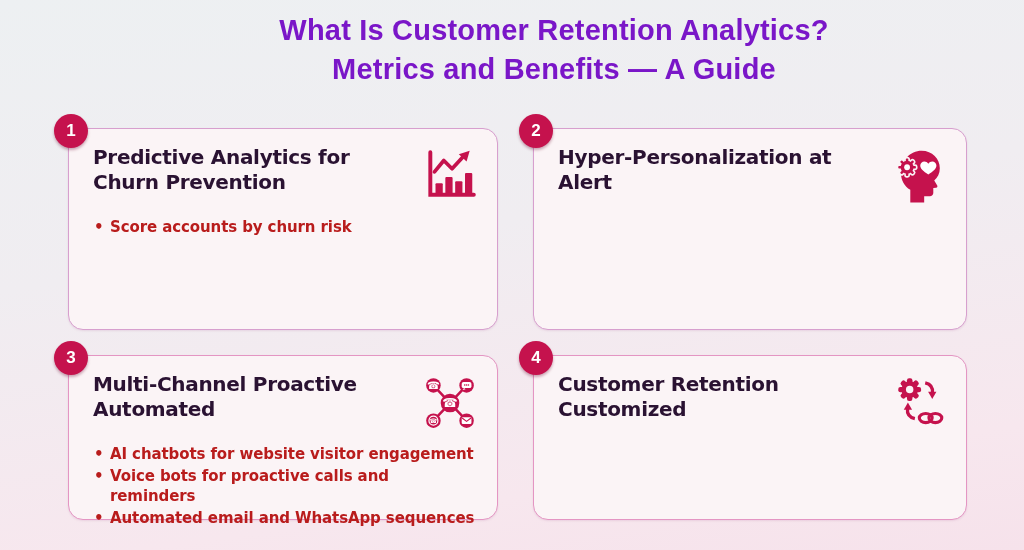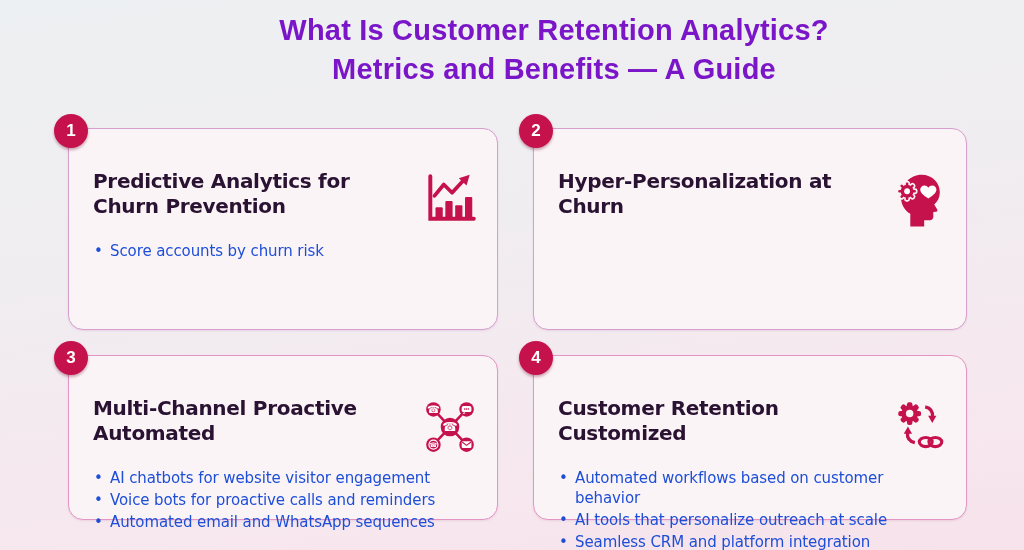--- a/index.html
+++ b/index.html
@@ -22,30 +22,30 @@
   .card1{left:68px;top:128px;width:430px;height:202px;}
   .card2{left:533px;top:128px;width:434px;height:202px;}
   .card3{left:68px;top:355px;width:430px;height:165px;border-color:#e495c3;}
   .card4{left:533px;top:355px;width:434px;height:165px;border-color:#e495c3;}
   .badge{
     position:absolute;left:-15px;top:-15px;width:34px;height:34px;border-radius:50%;
     background:#c5124d;color:#fff;text-align:center;
     font:bold 17px/34px "Liberation Sans",sans-serif;
     box-shadow:0 2px 3px rgba(110,5,45,.35);
   }
-  .card-head{display:flex;justify-content:space-between;align-items:flex-start;margin-top:24px;}
+  .card-head{display:flex;justify-content:space-between;align-items:flex-start;}
   .card-title{
     margin:0;font-family:"DejaVu Sans",sans-serif;font-weight:bold;
     font-size:20px;line-height:25px;color:#2a1232;letter-spacing:-.3px;
   }
   .icon{flex:0 0 auto;width:58px;height:58px;color:#c5124d;margin-top:1px;}
   .icon svg{width:100%;height:100%;display:block;}
   .bullets{
     list-style:none;margin:13px 0 0 0;padding:0;
-    color:#1d4ed8;font-size:15px;line-height:20px;letter-spacing:-.1px;
+    color:#b91c1c;font-size:15px;line-height:20px;letter-spacing:-.1px;font-weight:bold;
   }
   .bullets li{position:relative;padding-left:17px;margin-bottom:2px;}
   .bullets li::before{content:"•";position:absolute;left:1px;top:0;}
 </style>
 </head>
 <body>
 
 <div class="canvas">
 
   <header class="page-title">
@@ -70,21 +70,21 @@
       </span>
     </div>
     <ul class="bullets">
       <li>Score accounts by churn risk</li>
     </ul>
   </section>
 
   <section class="card card2">
     <div class="badge">2</div>
     <div class="card-head">
-      <h2 class="card-title">Hyper-Personalization at Churn</h2>
+      <h2 class="card-title">Hyper-Personalization at Alert</h2>
       <span class="icon">
         <svg viewBox="0 0 56 56" fill="currentColor">
           <path d="M30.5 4.5c10.3 0 17.6 7.6 17.6 16.9 0 5-2.1 8.9-5.4 12l2.9 4.7c.5.9 0 2-1.1 2.1l-2.7.3v4.9c0 1.8-1.5 3.2-3.3 3.2h-5.5v5.9H19.6V42.2c-5.8-3.4-9-9.3-9-16C10.6 13.8 19.3 4.5 30.5 4.5z"></path>
           <path d="M37 27.5c-4.8-3.2-7.8-5.6-7.8-8.7 0-2.2 1.8-3.9 4-3.9 1.5 0 2.9.8 3.8 2.2.9-1.4 2.3-2.2 3.8-2.2 2.2 0 4 1.7 4 3.9 0 3.1-3 5.5-7.8 8.7z" fill="#fff"></path>
           <g transform="translate(16.5,20.5)" stroke="#fbf4f6" stroke-width="1.6">
             <rect x="-2" y="-9.3" width="4" height="18.6" rx="1.6"></rect>
             <rect x="-2" y="-9.3" width="4" height="18.6" rx="1.6" transform="rotate(45)"></rect>
             <rect x="-2" y="-9.3" width="4" height="18.6" rx="1.6" transform="rotate(90)"></rect>
             <rect x="-2" y="-9.3" width="4" height="18.6" rx="1.6" transform="rotate(135)"></rect>
             <circle r="6.2" stroke="none"></circle>
@@ -144,20 +144,15 @@
           <circle cx="19" cy="16" r="3.6" fill="#fbf4f6"></circle>
           <path d="M34 9.5c5.5 1.2 7.6 4.8 7 10" fill="none" stroke="currentColor" stroke-width="3.2"></path>
           <polygon points="36.8,18 44.8,18 40.8,25"></polygon>
           <path d="M24 44c-5.5-1.2-7.7-4.7-7.1-10" fill="none" stroke="currentColor" stroke-width="3.2"></path>
           <polygon points="13.3,35.5 21.3,35.5 17.3,28.5"></polygon>
           <ellipse cx="34.5" cy="43.5" rx="6.2" ry="4.4" fill="none" stroke="currentColor" stroke-width="3"></ellipse>
           <ellipse cx="43.8" cy="43.5" rx="6.2" ry="4.4" fill="none" stroke="currentColor" stroke-width="3"></ellipse>
         </svg>
       </span>
     </div>
-    <ul class="bullets">
-      <li>Automated workflows based on customer behavior</li>
-      <li>AI tools that personalize outreach at scale</li>
-      <li>Seamless CRM and platform integration</li>
-    </ul>
   </section>
 
 </div>
 
 </body></html>

